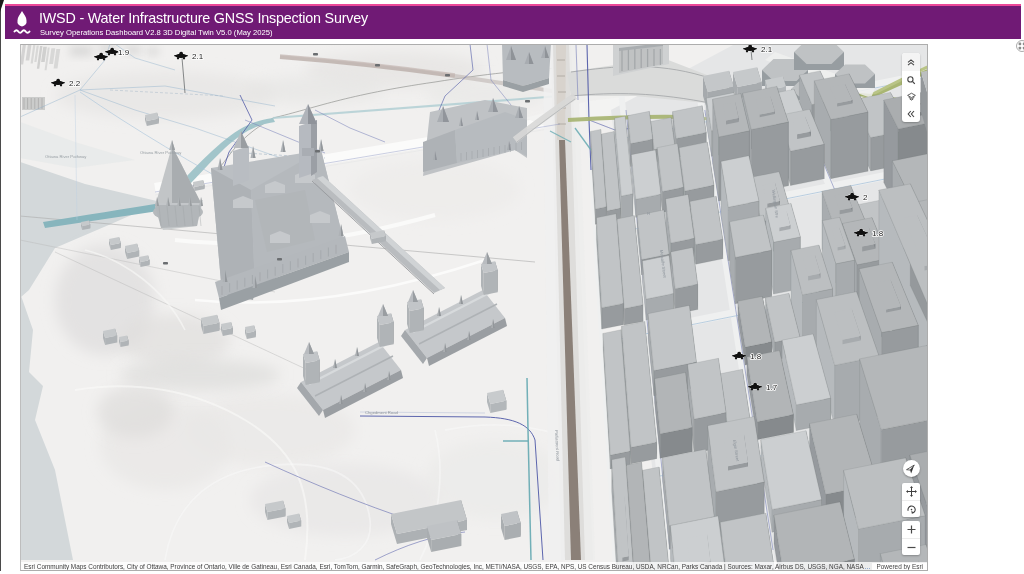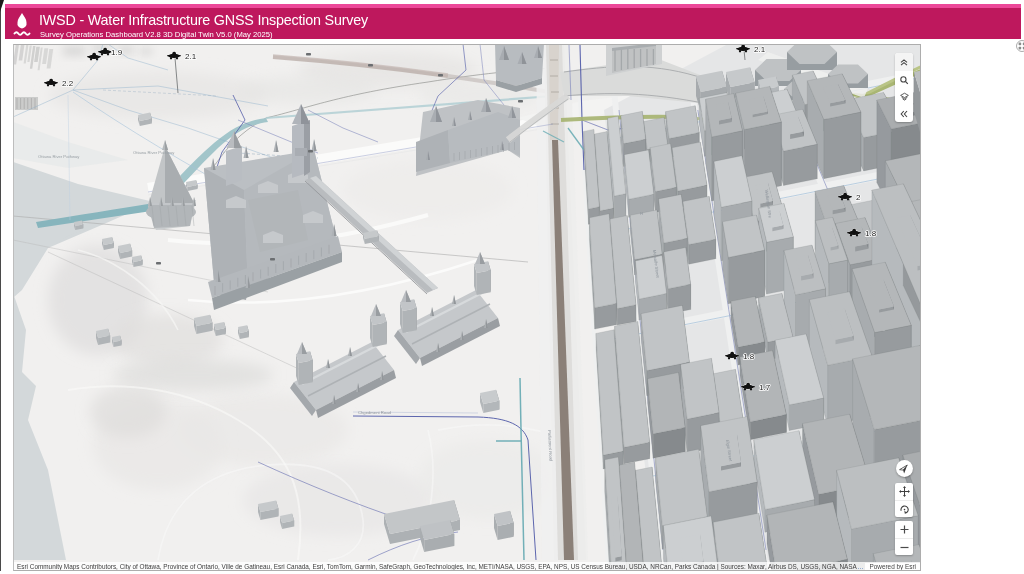--- a/index.html
+++ b/index.html
@@ -1,21 +1,21 @@
 <!DOCTYPE html>
 <html><head><meta charset="utf-8"><style>
 *{margin:0;padding:0;box-sizing:border-box}
 html,body{width:1024px;height:574px;background:#fff;overflow:hidden;font-family:"Liberation Sans",sans-serif}
 #edge{position:absolute;left:0;top:0;width:1px;height:571px;background:#4a4a4a}
 #corner{position:absolute;left:0;top:0;width:0;height:0;border-left:4px solid #1c1c1c;border-bottom:12px solid transparent}
-#hdr{position:absolute;left:5px;top:4px;width:1016px;height:35px;background:#be185d;border-top:4px solid #ec4899}
+#hdr{position:absolute;left:5px;top:4px;width:1016px;height:35px;background:#701a75;border-top:2px solid #ec4899}
 #hdr .logo{position:absolute;left:4px;top:3px}
 #hdr .tt{position:absolute;left:34px;top:3px;color:#fff;font-size:15px;letter-spacing:-0.2px;white-space:nowrap;transform:scaleX(.955);transform-origin:0 0}
 #hdr .st{position:absolute;left:35px;top:22px;color:#fff;font-size:7.9px;letter-spacing:0px;white-space:nowrap;transform:scaleX(.97);transform-origin:0 0}
-#map{position:absolute;left:13px;top:44px;width:908px;height:527px;border:1px solid #adadad;border-left-color:#bdbdbd;overflow:hidden}
+#map{position:absolute;left:20px;top:44px;width:908px;height:527px;border:1px solid #adadad;border-left-color:#bdbdbd;overflow:hidden}
 #map svg.base{position:absolute;left:-1px;top:-1px}
 .tbar{position:absolute;right:7px;top:8px;width:18px;background:#fff;border-radius:3px;box-shadow:0 1px 2px rgba(0,0,0,.25)}
 .tbtn{width:18px;height:17px;display:flex;align-items:center;justify-content:center}
 .tbtn.first{background:#f4f4f4;border-radius:3px 3px 0 0;height:18px}
 #badge{position:absolute;left:1016px;top:40px;width:12px;height:12px;background:#fff;border:1px solid #ababab;border-radius:50%;display:flex;align-items:center;justify-content:center;z-index:5}
 #nav{position:absolute;right:7px;top:415px;width:18px}
 #compass{width:17px;height:17px;border-radius:50%;background:#fff;box-shadow:0 1px 2px rgba(0,0,0,.3);margin:0 auto 6px auto;display:flex;align-items:center;justify-content:center}
 .ngrp{background:#fff;border-radius:2px;box-shadow:0 1px 2px rgba(0,0,0,.25)}
 .ngrp.g2{margin-top:4px}
 .nbtn{width:18px;height:17px;display:flex;align-items:center;justify-content:center;color:#4a4a4a}

